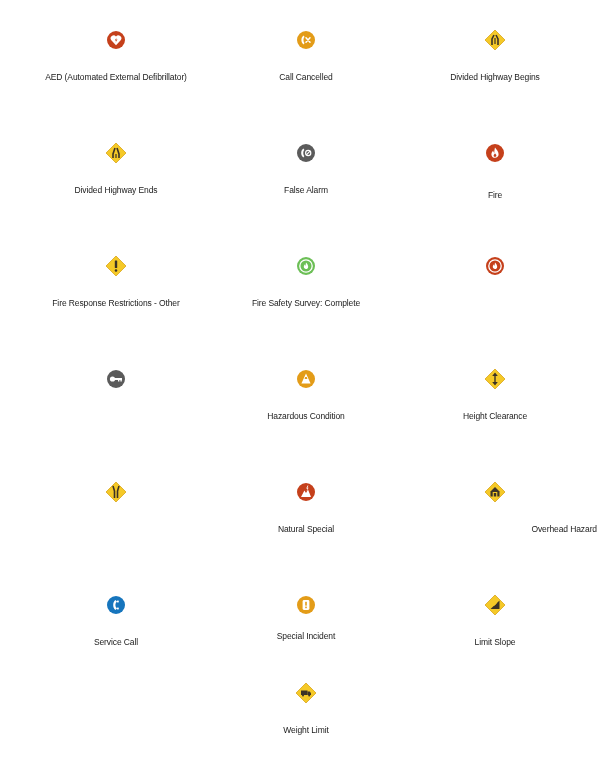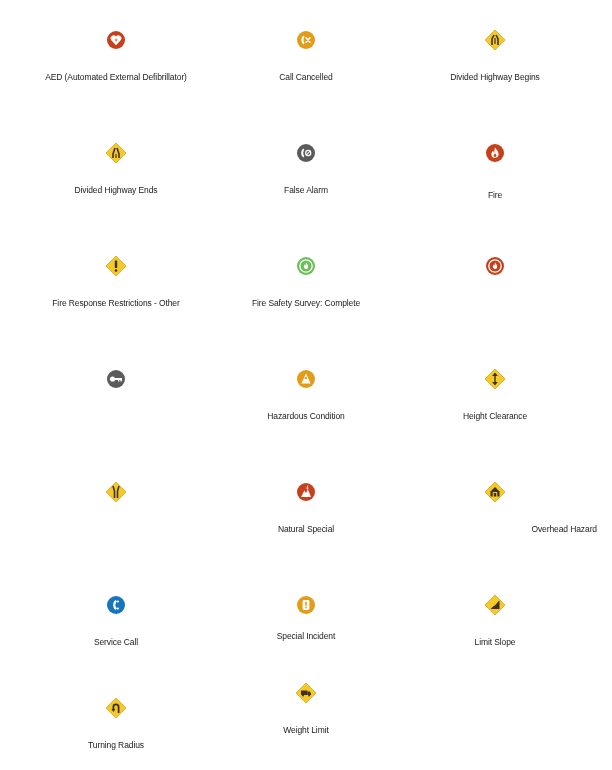--- a/index.html
+++ b/index.html
@@ -251,30 +251,20 @@
       <svg viewBox="0 0 22 22">
           <path d="M11 1 L21 11 L11 21 L1 11 Z" fill="#f5c927" stroke="#d9a51a" stroke-width="0.8"></path>
           <path d="M6.5 15 L15.5 6.5 L15.5 15 Z" fill="#3b3226"></path>
           <path d="M9.5 11.5 L12.5 9.5" stroke="#f5c927" stroke-width="1"></path>
           <circle cx="10" cy="10.6" r="0.9" fill="#f5c927"></circle>
         </svg>
     </span>
     <span class="label" style="top:43px;">Limit Slope</span>
   </div>
 
-  <div class="cell" style="left:14px; top:697px;">
-    <span class="icon">
-      <svg viewBox="0 0 22 22">
-          <path d="M11 1 L21 11 L11 21 L1 11 Z" fill="#f5c927" stroke="#d9a51a" stroke-width="0.8"></path>
-          <path d="M13.6 16 L13.6 10 A2.6 2.6 0 0 0 8.4 10 L8.4 12.5" stroke="#3b3226" stroke-width="1.8" fill="none"></path>
-          <path d="M6.4 12 L10.4 12 L8.4 15 Z" fill="#3b3226"></path>
-        </svg>
-    </span>
-    <span class="label" style="top:43px;">Turning Radius</span>
-  </div>
 
   <div class="cell" style="left:204px; top:682px;">
     <span class="icon">
       <svg viewBox="0 0 22 22">
           <path d="M11 1 L21 11 L11 21 L1 11 Z" fill="#f5c927" stroke="#d9a51a" stroke-width="0.8"></path>
           <rect x="6" y="8.5" width="6.5" height="4.5" fill="#3b3226"></rect>
           <path d="M12.5 9.6 L14.8 9.6 L16 11.2 L16 13 L12.5 13 Z" fill="#3b3226"></path>
           <circle cx="8" cy="13.6" r="1" fill="#3b3226"></circle>
           <circle cx="14.2" cy="13.6" r="1" fill="#3b3226"></circle>
         </svg>

